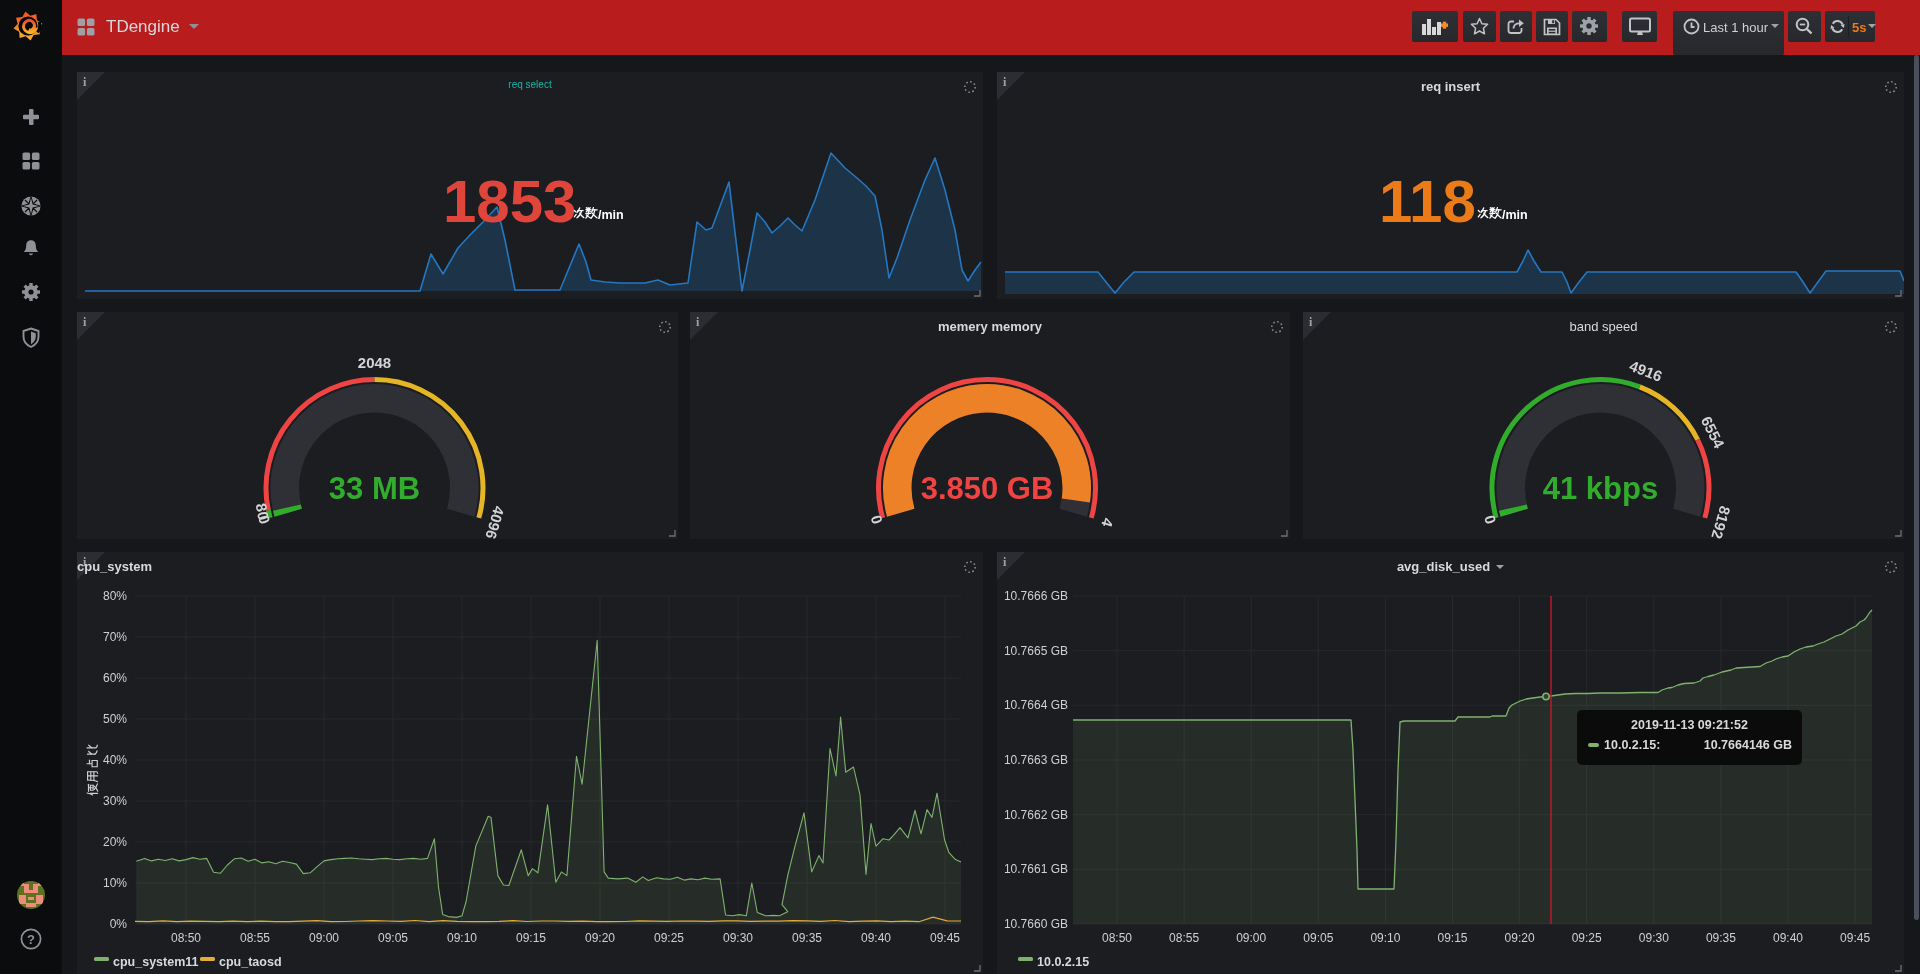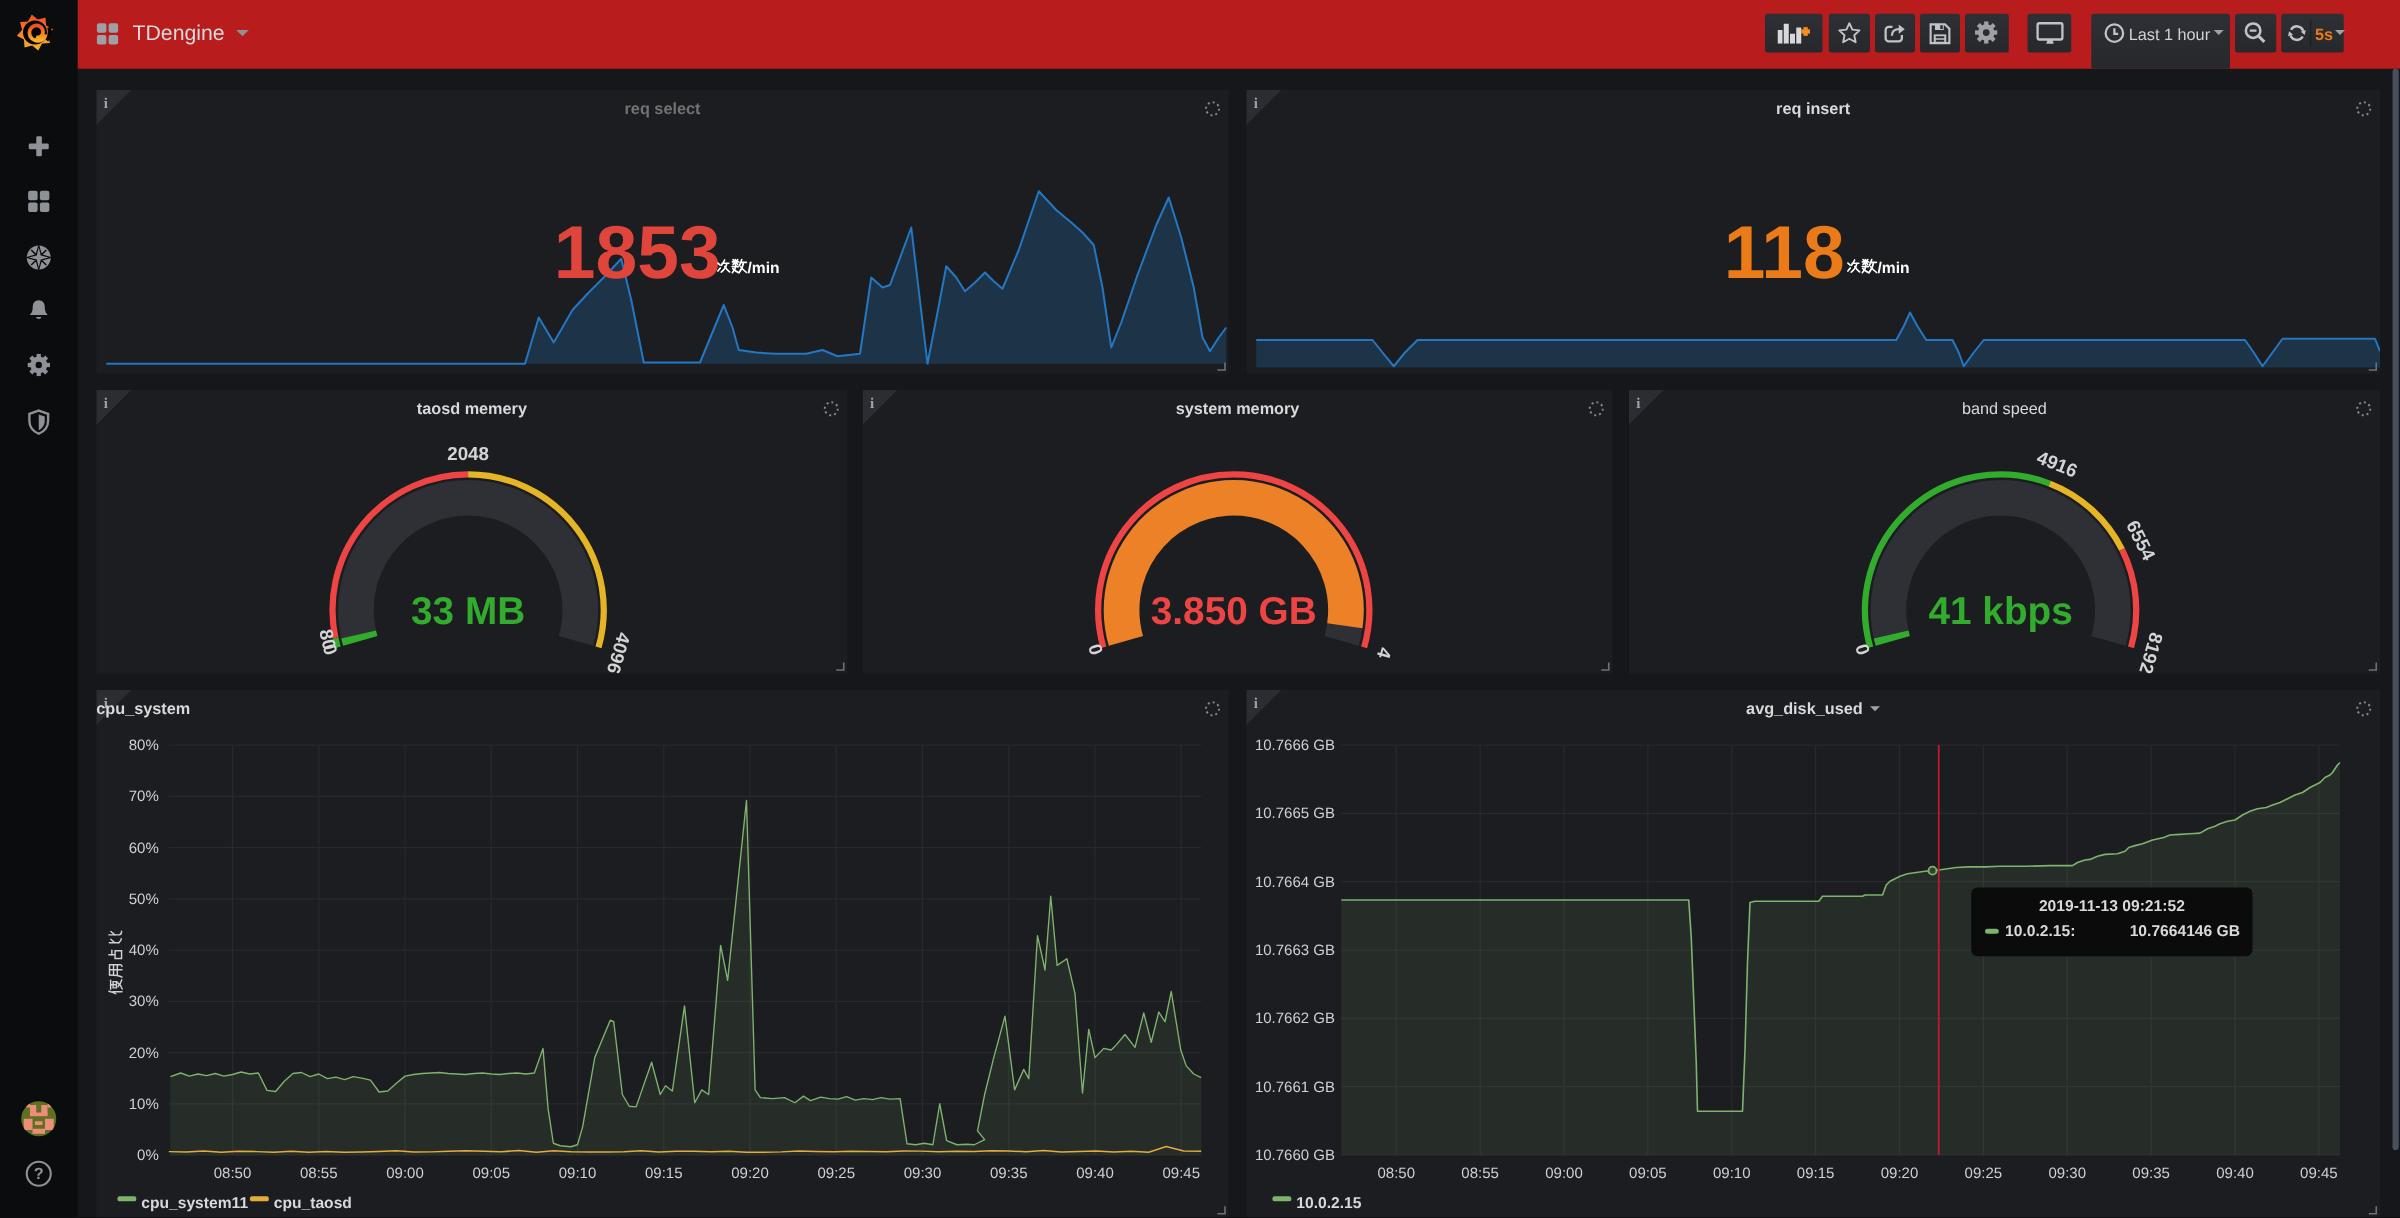--- a/index.html
+++ b/index.html
@@ -73,21 +73,21 @@
           <polygon points="2.19,6.96 1.45,11.07 5.40,9.63" fill="#c0c3c7"></polygon>
         </svg>
         <div style="position:absolute;left:23px;top:5px;width:1px;height:21px;background:#1c1e21"></div>
         <span style="position:absolute;left:27px;top:9px;font-size:13px;font-weight:bold;color:#eb7b18">5s</span>
         <span style="position:absolute;left:43px;top:13px;border-left:4.5px solid transparent;border-right:4.5px solid transparent;border-top:4.5px solid #9fa2a6"></span>
       </div>
     </div>
     <div style="position:absolute;left:77px;top:72px;width:906px;height:227px;background:#1b1d21;overflow:hidden">
 <div style="position:absolute;left:0;top:0;width:28px;height:28px;background:#2b2d32;clip-path:polygon(0 0,100% 0,0 100%)"></div>
 <div style="position:absolute;left:6px;top:3px;font-family:'Liberation Serif',serif;font-weight:bold;font-size:12px;color:#9fa3a8">i</div>
-<div style="position:absolute;left:0;top:7px;width:100%;text-align:center;font-size:13px;font-weight:bold;color:#737373">req select</div>
+<div style="position:absolute;left:0;top:7px;width:100%;text-align:center;font-size:10px;font-weight:normal;color:#14b8a6">req select</div>
 <svg style="position:absolute;right:6px;top:8px" width="14" height="14">
         <circle cx="7" cy="7" r="5.2" fill="none" stroke="#85878a" stroke-width="1.6" stroke-dasharray="1.6 2.4"></circle>
       </svg>
 <svg style="position:absolute;right:2px;bottom:2px" width="8" height="8">
         <path d="M1,7 L7,7 L7,1" fill="none" stroke="#6e7074" stroke-width="1.3"></path>
       </svg>
 <svg width="906" height="227" style="position:absolute;left:0;top:0">
 <polygon points="8.0,219.0 343.0,219.0 354.0,182.0 366.0,202.0 381.0,176.0 393.0,163.0 406.0,150.0 420.0,135.0 428.0,168.0 438.0,218.0 483.0,218.0 502.0,172.0 509.0,190.0 514.0,208.0 528.0,210.0 543.0,211.0 568.0,211.0 581.0,208.0 593.0,213.0 611.0,211.0 620.0,150.0 629.0,158.0 635.0,156.0 652.0,110.0 665.0,219.0 673.0,178.0 680.0,141.0 688.0,150.0 695.0,161.0 703.0,154.0 711.0,146.0 718.0,153.0 725.0,159.0 738.0,128.0 754.0,81.0 768.0,96.0 780.0,106.0 789.0,114.0 798.0,124.0 805.0,158.0 812.0,206.0 820.0,186.0 833.0,148.0 848.0,108.0 858.0,86.0 868.0,118.0 878.0,158.0 885.0,198.0 891.0,209.0 898.0,198.0 904.0,190.0 904.0,219.0 8.0,219.0" fill="rgba(36,119,192,0.25)"></polygon>
 <polyline points="8.0,219.0 343.0,219.0 354.0,182.0 366.0,202.0 381.0,176.0 393.0,163.0 406.0,150.0 420.0,135.0 428.0,168.0 438.0,218.0 483.0,218.0 502.0,172.0 509.0,190.0 514.0,208.0 528.0,210.0 543.0,211.0 568.0,211.0 581.0,208.0 593.0,213.0 611.0,211.0 620.0,150.0 629.0,158.0 635.0,156.0 652.0,110.0 665.0,219.0 673.0,178.0 680.0,141.0 688.0,150.0 695.0,161.0 703.0,154.0 711.0,146.0 718.0,153.0 725.0,159.0 738.0,128.0 754.0,81.0 768.0,96.0 780.0,106.0 789.0,114.0 798.0,124.0 805.0,158.0 812.0,206.0 820.0,186.0 833.0,148.0 848.0,108.0 858.0,86.0 868.0,118.0 878.0,158.0 885.0,198.0 891.0,209.0 898.0,198.0 904.0,190.0" fill="none" stroke="#2477c0" stroke-width="1.6" stroke-linejoin="round"></polyline>
 </svg>
@@ -153,21 +153,20 @@
           <path d="M7.8,3.8 L13.6,3.8"></path>
           <path d="M11,3.9 C10.6,7 9.2,10.4 7,13"></path>
           <path d="M8.4,7.6 C9.8,9.6 11.6,11.4 13.6,12.8"></path>
         </g>
         <text x="26" y="13.5" font-family="Liberation Sans" font-size="12.5" font-weight="bold" fill="#ffffff">/min</text>
       </svg>
 </div>
     <div style="position:absolute;left:77px;top:312px;width:601px;height:227px;background:#1b1d21;overflow:hidden">
 <div style="position:absolute;left:0;top:0;width:28px;height:28px;background:#2b2d32;clip-path:polygon(0 0,100% 0,0 100%)"></div>
 <div style="position:absolute;left:6px;top:3px;font-family:'Liberation Serif',serif;font-weight:bold;font-size:12px;color:#9fa3a8">i</div>
-<div style="position:absolute;left:0;top:7px;width:100%;text-align:center;font-size:13px;font-weight:bold;color:#d8d9da">taosd memery</div>
 <svg style="position:absolute;right:6px;top:8px" width="14" height="14">
         <circle cx="7" cy="7" r="5.2" fill="none" stroke="#85878a" stroke-width="1.6" stroke-dasharray="1.6 2.4"></circle>
       </svg>
 <svg style="position:absolute;right:2px;bottom:2px" width="8" height="8">
         <path d="M1,7 L7,7 L7,1" fill="none" stroke="#6e7074" stroke-width="1.3"></path>
       </svg>
 <svg width="601" height="227" style="position:absolute;left:0;top:0">
         <path d="M 211.23 200.74 A 89.75 89.75 0 1 1 383.77 200.74" fill="none" stroke="#2e3035" stroke-width="28.5"></path>
         <path d="M 193.20 205.91 A 108.5 108.5 0 0 1 191.32 198.31" fill="none" stroke="#32ac2d" stroke-width="5"></path>
         <path d="M 191.32 198.31 A 108.5 108.5 0 0 1 297.50 67.50" fill="none" stroke="#ef4444" stroke-width="5"></path>
@@ -176,21 +175,21 @@
         <text x="182.1" y="209.1" font-size="15" font-weight="bold" fill="#d3d4d5" text-anchor="middle" transform="rotate(74.0 182.1 209.1)" font-family="Liberation Sans">0</text>
         <text x="180.1" y="200.7" font-size="15" font-weight="bold" fill="#d3d4d5" text-anchor="middle" transform="rotate(78.1 180.1 200.7)" font-family="Liberation Sans">80</text>
         <text x="297.5" y="56.0" font-size="15" font-weight="bold" fill="#d3d4d5" text-anchor="middle" transform="rotate(0.0 297.5 56.0)" font-family="Liberation Sans">2048</text>
         <text x="412.9" y="209.1" font-size="15" font-weight="bold" fill="#d3d4d5" text-anchor="middle" transform="rotate(106.0 412.9 209.1)" font-family="Liberation Sans">4096</text>
         <text x="297.5" y="187.0" text-anchor="middle" font-size="31" font-weight="bold" fill="#32ac2d" font-family="Liberation Sans">33 MB</text>
       </svg>
     </div>
     <div style="position:absolute;left:690px;top:312px;width:600px;height:227px;background:#1b1d21;overflow:hidden">
 <div style="position:absolute;left:0;top:0;width:28px;height:28px;background:#2b2d32;clip-path:polygon(0 0,100% 0,0 100%)"></div>
 <div style="position:absolute;left:6px;top:3px;font-family:'Liberation Serif',serif;font-weight:bold;font-size:12px;color:#9fa3a8">i</div>
-<div style="position:absolute;left:0;top:7px;width:100%;text-align:center;font-size:13px;font-weight:bold;color:#d8d9da">system memory</div>
+<div style="position:absolute;left:0;top:7px;width:100%;text-align:center;font-size:13px;font-weight:bold;color:#d8d9da">memery memory</div>
 <svg style="position:absolute;right:6px;top:8px" width="14" height="14">
         <circle cx="7" cy="7" r="5.2" fill="none" stroke="#85878a" stroke-width="1.6" stroke-dasharray="1.6 2.4"></circle>
       </svg>
 <svg style="position:absolute;right:2px;bottom:2px" width="8" height="8">
         <path d="M1,7 L7,7 L7,1" fill="none" stroke="#6e7074" stroke-width="1.3"></path>
       </svg>
 <svg width="600" height="227" style="position:absolute;left:0;top:0">
         <path d="M 210.73 200.74 A 89.75 89.75 0 1 1 383.27 200.74" fill="none" stroke="#2e3035" stroke-width="28.5"></path>
         <path d="M 192.70 205.91 A 108.5 108.5 0 1 1 401.30 205.91" fill="none" stroke="#ef4444" stroke-width="5"></path>
         <path d="M 210.73 200.74 A 89.75 89.75 0 1 1 385.87 188.57" fill="none" stroke="#ed8128" stroke-width="28.5"></path>

